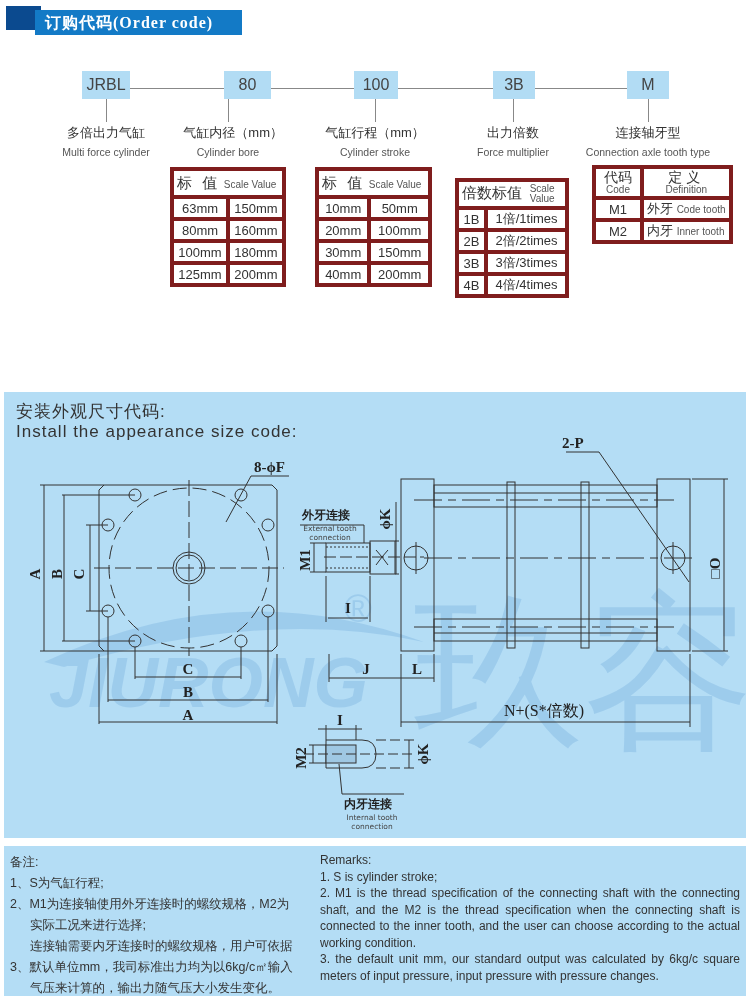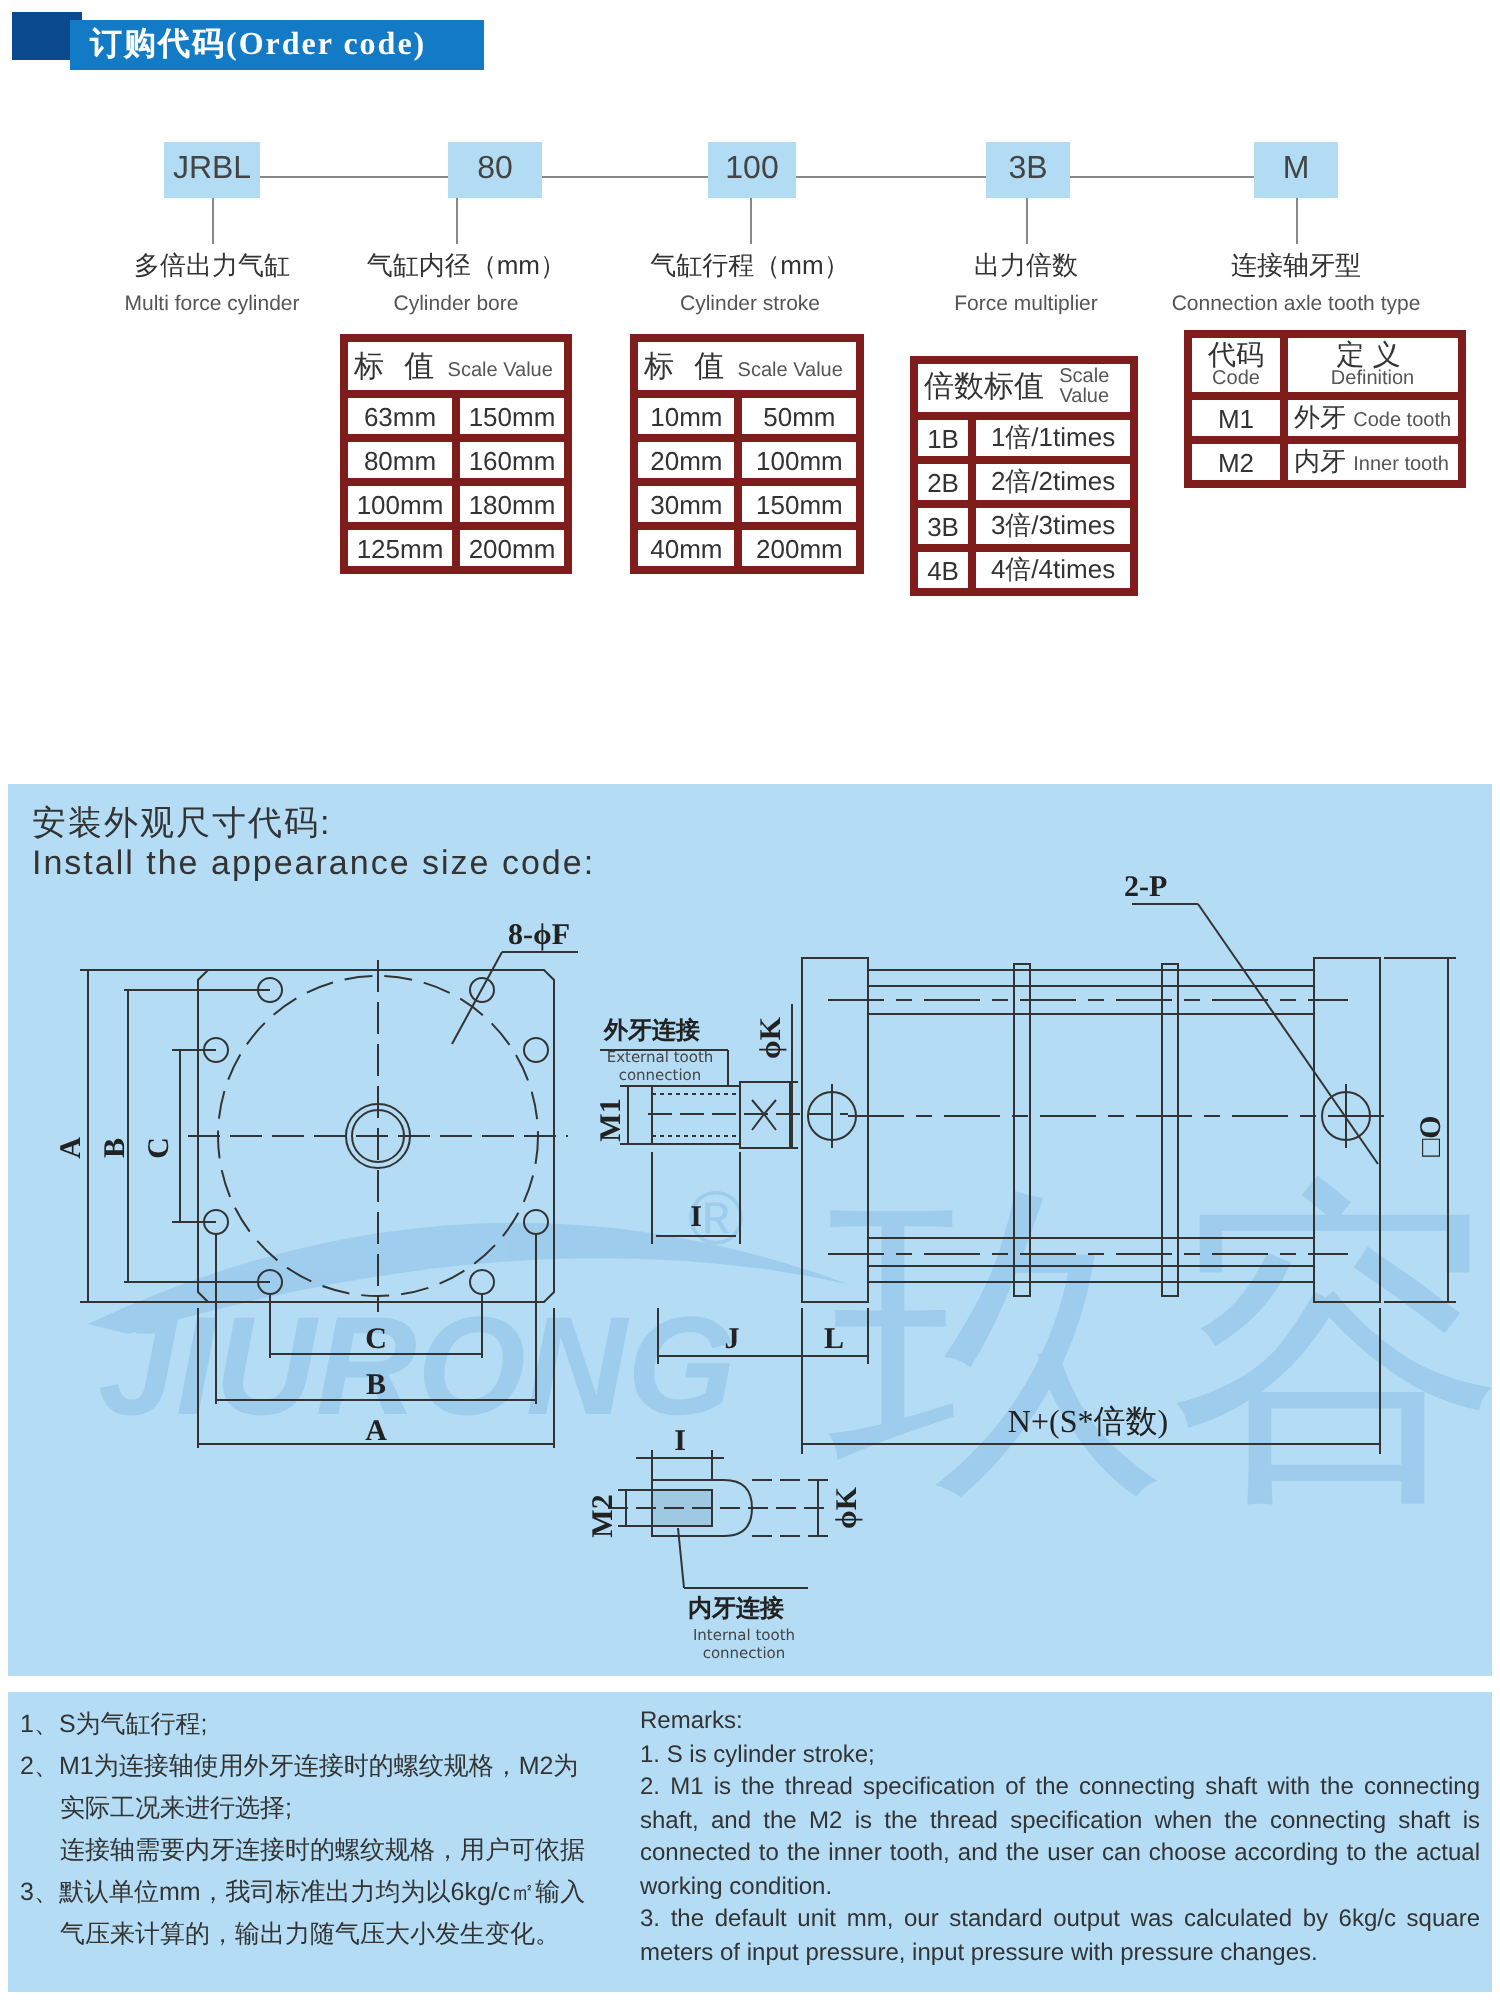--- a/index.html
+++ b/index.html
@@ -314,20 +314,21 @@
       <text x="326" y="148" font-size="7.5" text-anchor="middle" fill="#444">connection</text>
       <text x="340" y="416" font-size="12" font-weight="bold">内牙连接</text>
       <text x="368" y="428" font-size="7.5" text-anchor="middle" fill="#444">Internal tooth</text>
       <text x="368" y="437" font-size="7.5" text-anchor="middle" fill="#444">connection</text>
     </g>
   </svg>
 </div>
 
 <div class="notes-panel">
   <div class="notes-left">
+    <div>备注:</div>
     <div>1、S为气缸行程;</div>
     <div>2、M1为连接轴使用外牙连接时的螺纹规格，M2为</div>
     <div class="indent">实际工况来进行选择;</div>
     <div class="indent">连接轴需要内牙连接时的螺纹规格，用户可依据</div>
     <div>3、默认单位mm，我司标准出力均为以6kg/c㎡输入</div>
     <div class="indent">气压来计算的，输出力随气压大小发生变化。</div>
   </div>
   <div class="notes-right">
     <div>Remarks:</div>
     <div>1. S is cylinder stroke;</div>

